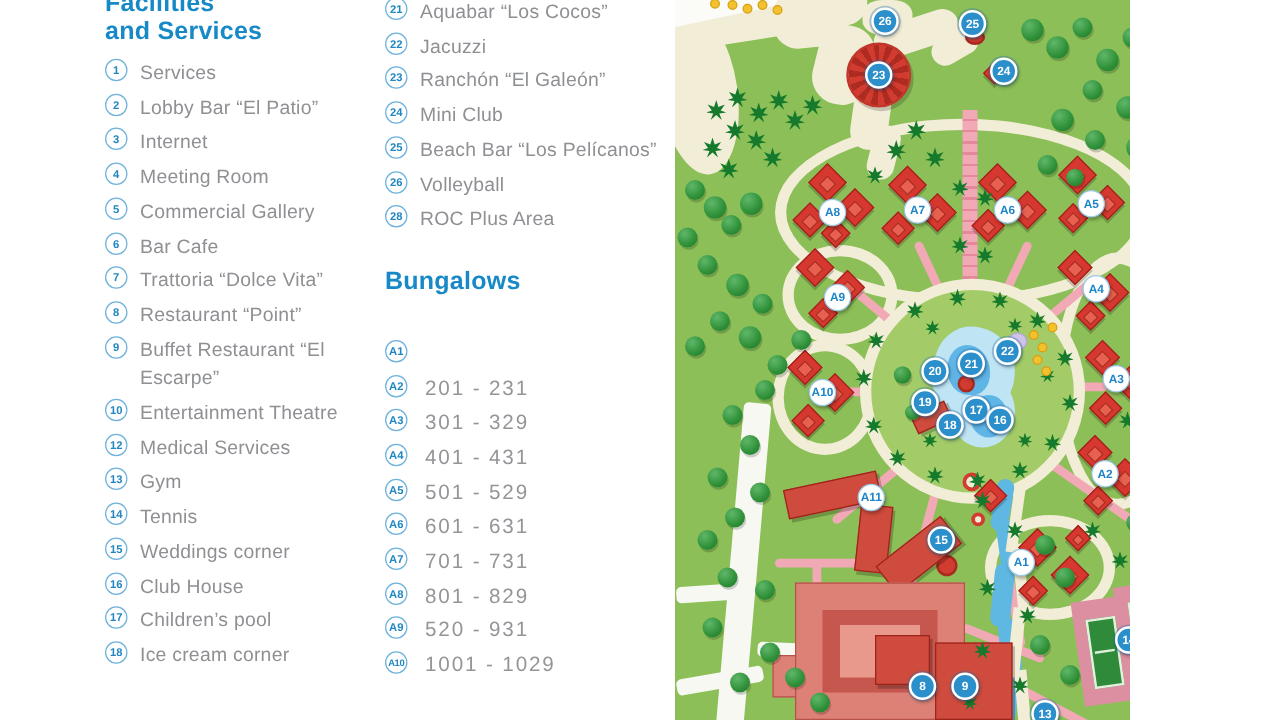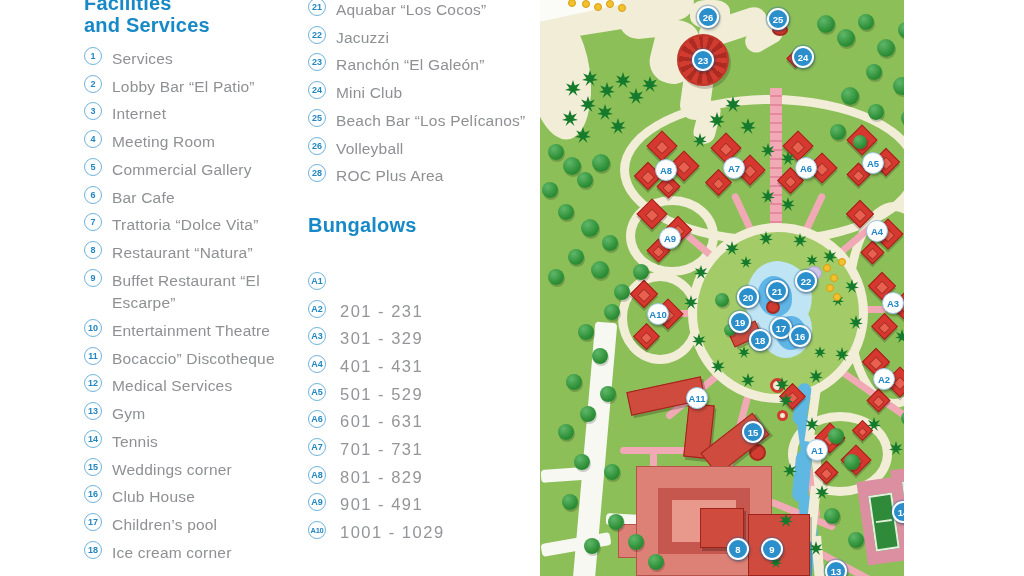--- a/index.html
+++ b/index.html
@@ -91,33 +91,29 @@
         <div class="lg-item">
           <div class="lg-circle">6</div>
           <div class="lg-text">Bar Cafe</div>
         </div>
         <div class="lg-item">
           <div class="lg-circle">7</div>
           <div class="lg-text">Trattoria “Dolce Vita”</div>
         </div>
         <div class="lg-item">
           <div class="lg-circle">8</div>
-          <div class="lg-text">Restaurant “Natura”</div>
+          <div class="lg-text">Restaurant “Point”</div>
         </div>
         <div class="lg-item">
           <div class="lg-circle">9</div>
           <div class="lg-text">Buffet Restaurant “El<div class="l2">Escarpe”</div></div>
         </div>
         <div class="lg-item">
           <div class="lg-circle">10</div>
           <div class="lg-text">Entertainment Theatre</div>
-        </div>
-        <div class="lg-item">
-          <div class="lg-circle">11</div>
-          <div class="lg-text">Bocaccio” Discotheque</div>
         </div>
         <div class="lg-item">
           <div class="lg-circle">12</div>
           <div class="lg-text">Medical Services</div>
         </div>
         <div class="lg-item">
           <div class="lg-circle">13</div>
           <div class="lg-text">Gym</div>
         </div>
         <div class="lg-item">
@@ -202,21 +198,21 @@
         <div class="lg-item">
           <div class="lg-circle">A7</div>
           <div class="bg-text">701 - 731</div>
         </div>
         <div class="lg-item">
           <div class="lg-circle">A8</div>
           <div class="bg-text">801 - 829</div>
         </div>
         <div class="lg-item">
           <div class="lg-circle">A9</div>
-          <div class="bg-text">901 - 491</div>
+          <div class="bg-text">520 - 931</div>
         </div>
         <div class="lg-item">
           <div class="lg-circle small">A10</div>
           <div class="bg-text">1001 - 1029</div>
         </div>
       </div>
   </div>
 
   <div class="map" id="map">
 

